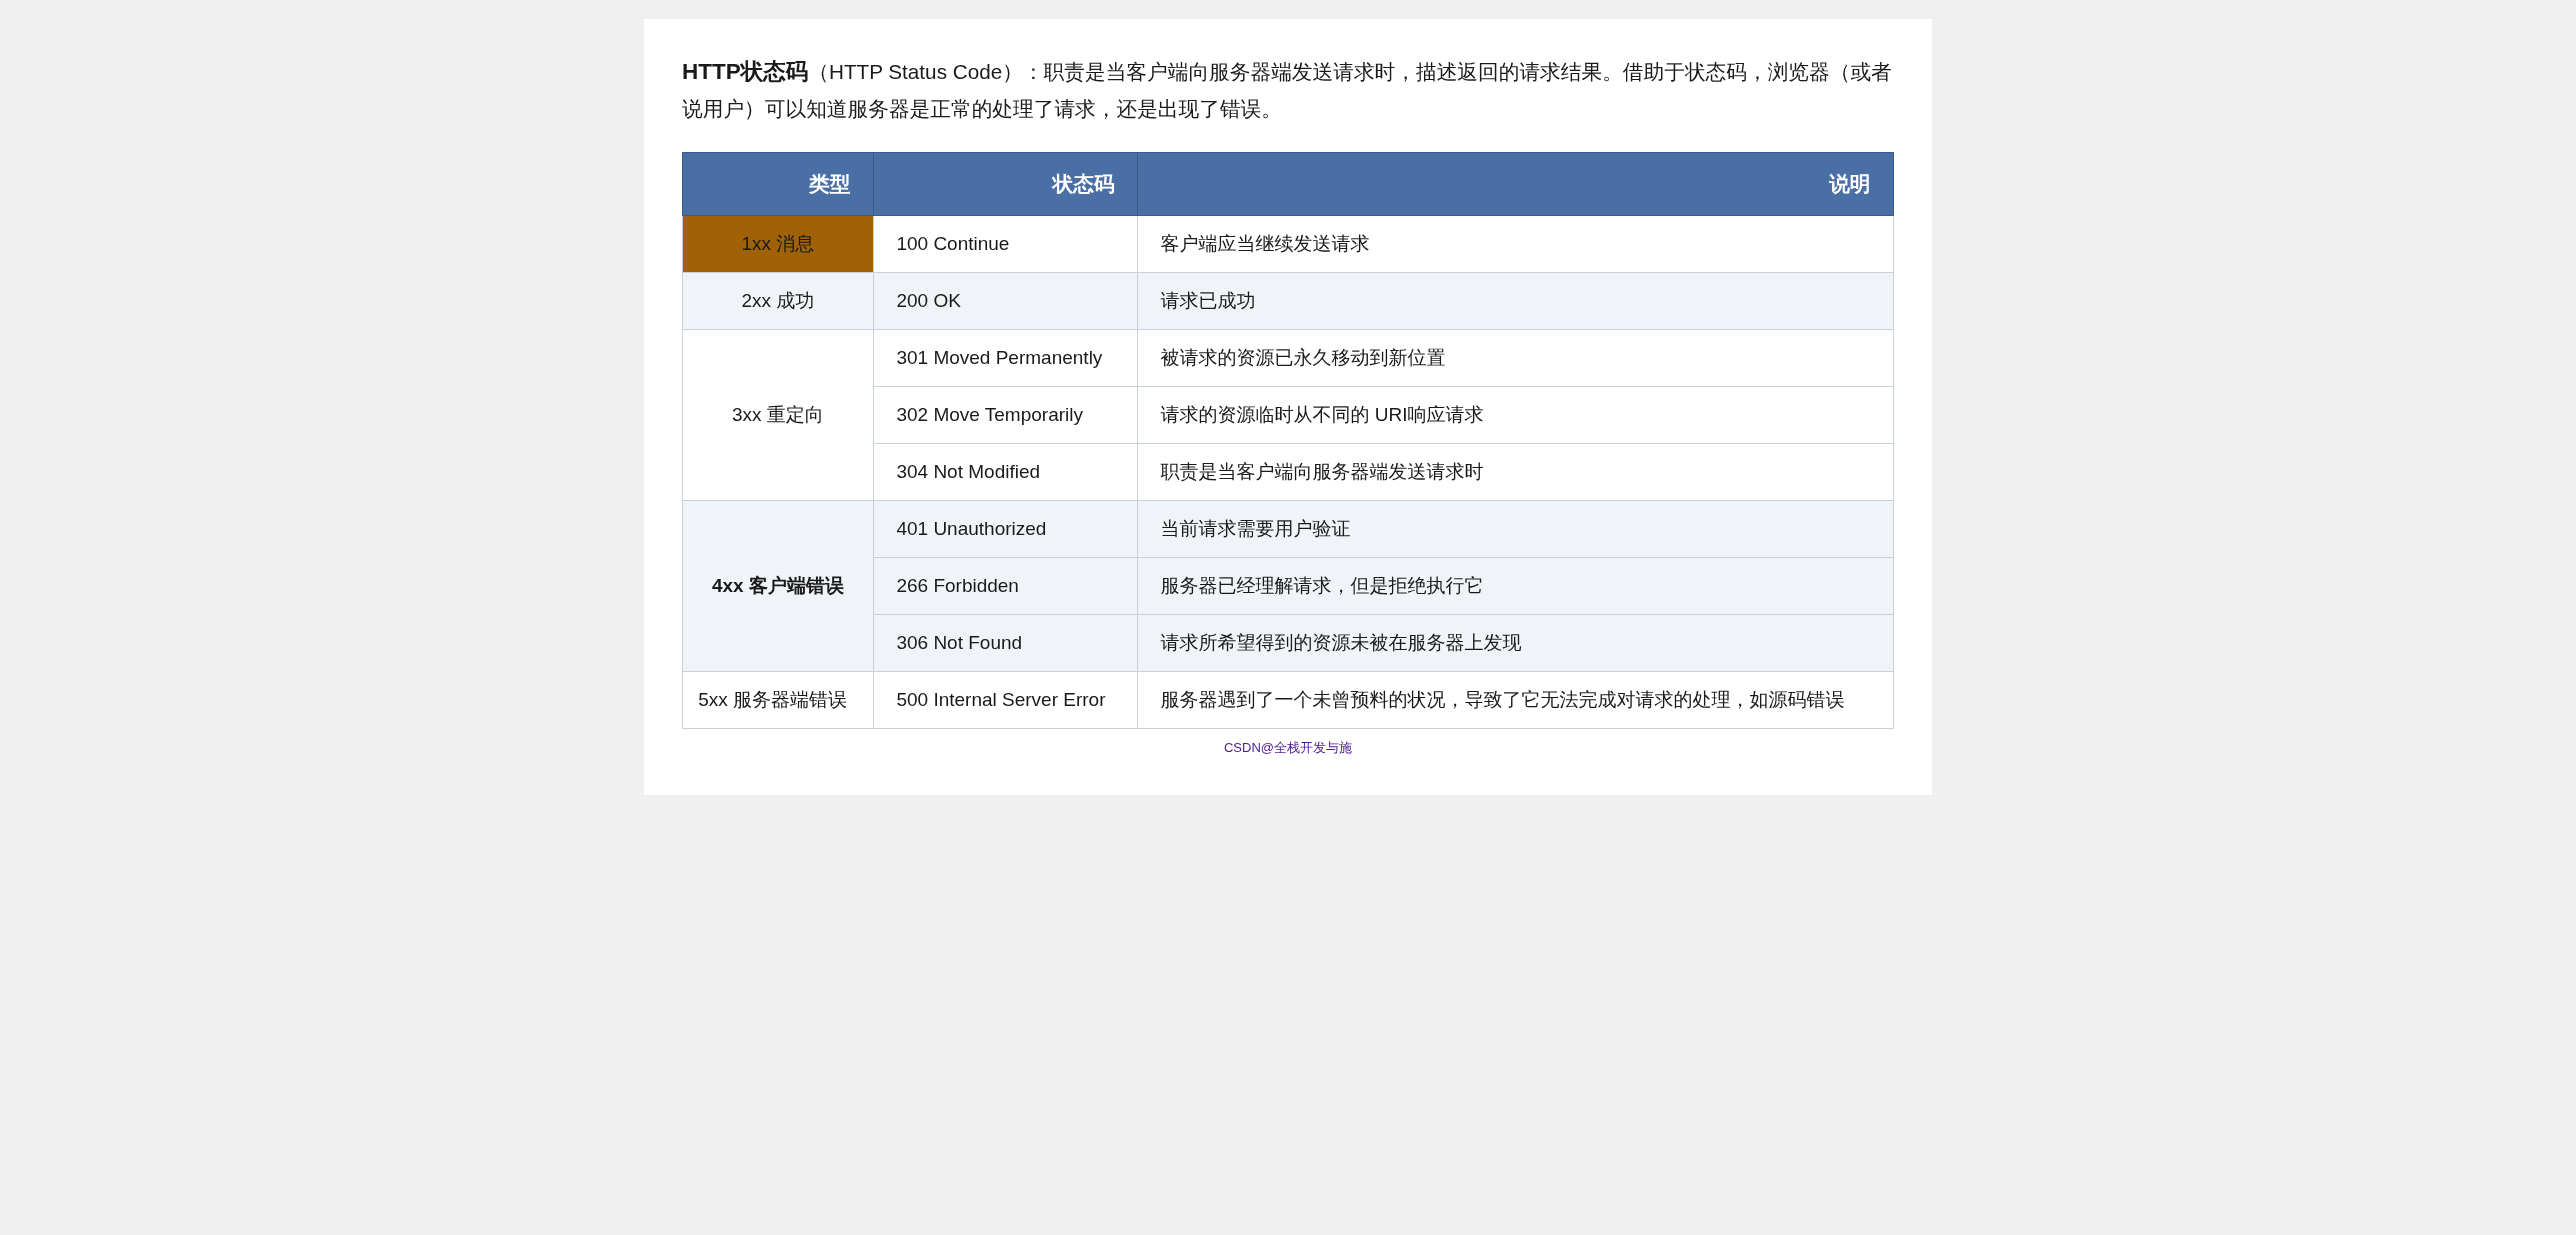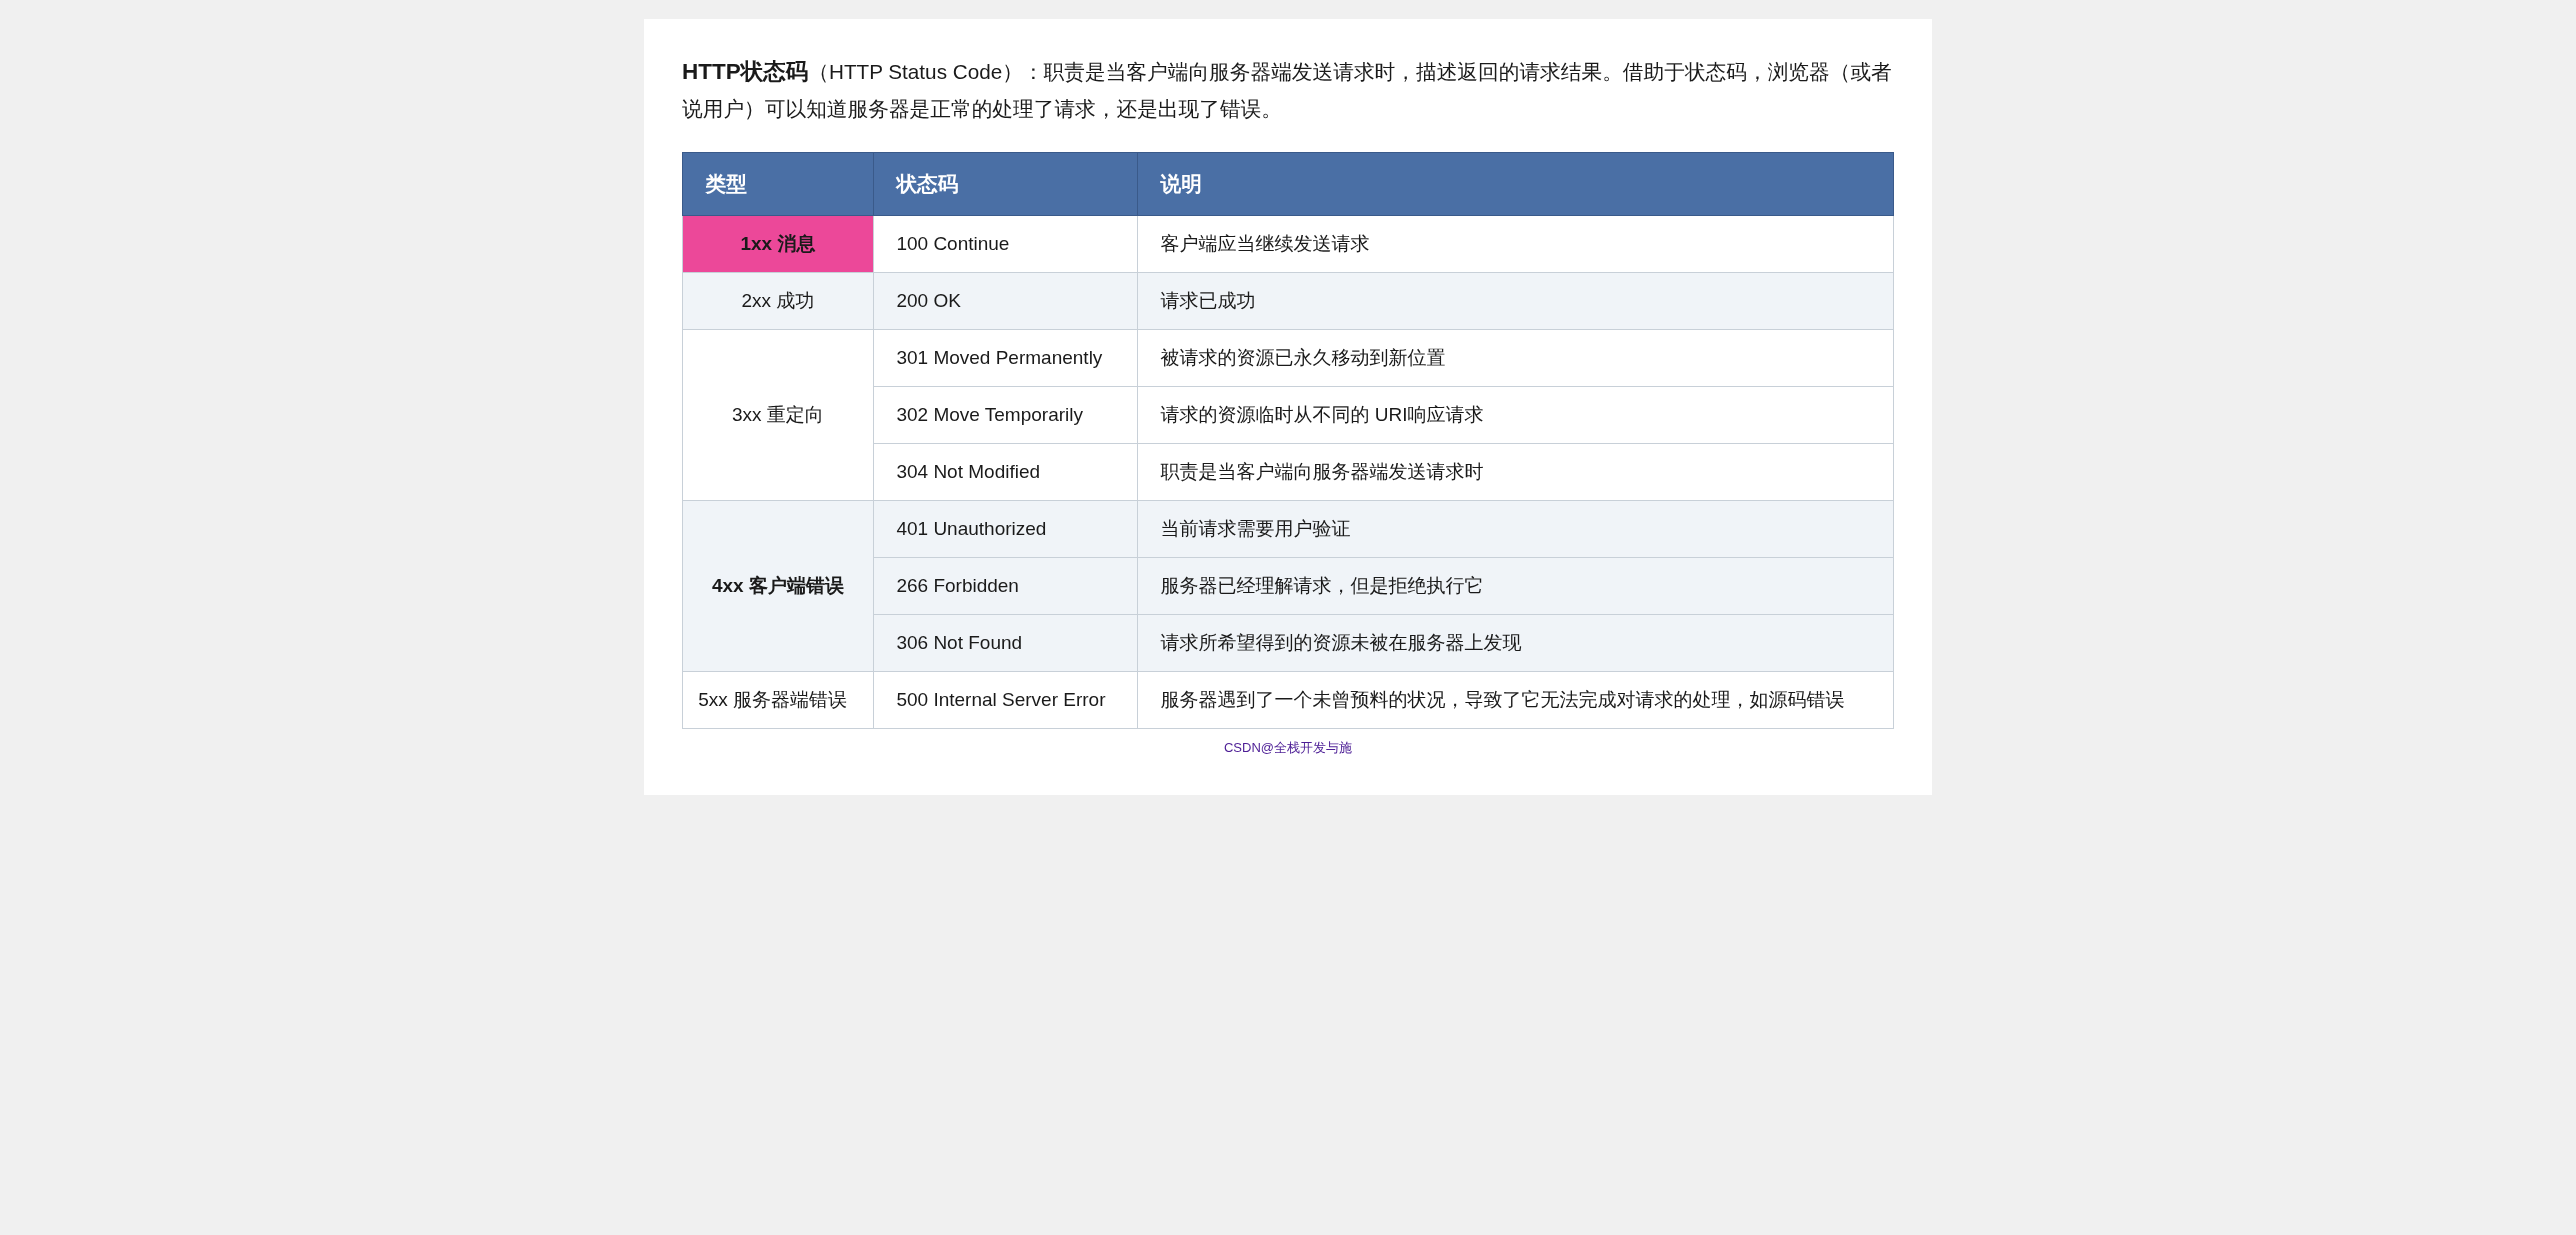--- a/index.html
+++ b/index.html
@@ -40,21 +40,21 @@
     table {
       width: 100%;
       border-collapse: collapse;
       font-size: 19px;
     }
 
     thead tr th {
       background-color: #4a6fa5;
       color: #ffffff;
       padding: 17px 22.5px;
-      text-align: left;
+      text-align: right;
       font-weight: bold;
       font-size: 20.7px;
       border: 0.9px solid #3a5a8a;
     }
 
     tbody tr td {
       padding: 15px 22.5px;
       border: 0.9px solid #c8d0d8;
       vertical-align: middle;
       color: #1a1a1a;
@@ -101,21 +101,21 @@
   <table>
     <thead>
       <tr>
         <th>类型</th>
         <th>状态码</th>
         <th>说明</th>
       </tr>
     </thead>
     <tbody id="table-body">
     <tr>
-          <td class="type-cell" style="background-color: #ec4899; font-weight: 700;">1xx 消息</td>
+          <td class="type-cell" style="background-color: #a16207; font-weight: 400;">1xx 消息</td>
           <td class="code-cell" style="background-color: rgb(255, 255, 255);">100 Continue</td>
           <td class="desc-cell" style="background-color: rgb(255, 255, 255);">客户端应当继续发送请求</td>
         </tr>
         <tr>
           <td class="type-cell" style="background-color: rgb(240, 244, 248); font-weight: 500;">2xx 成功</td>
           <td class="code-cell" style="background-color: rgb(240, 244, 248);">200 OK</td>
           <td class="desc-cell" style="background-color: rgb(240, 244, 248);">请求已成功</td>
         </tr>
         <tr>
           <td class="type-cell" rowspan="3" style="background-color: rgb(255, 255, 255); font-weight: 500;">3xx 重定向</td>

